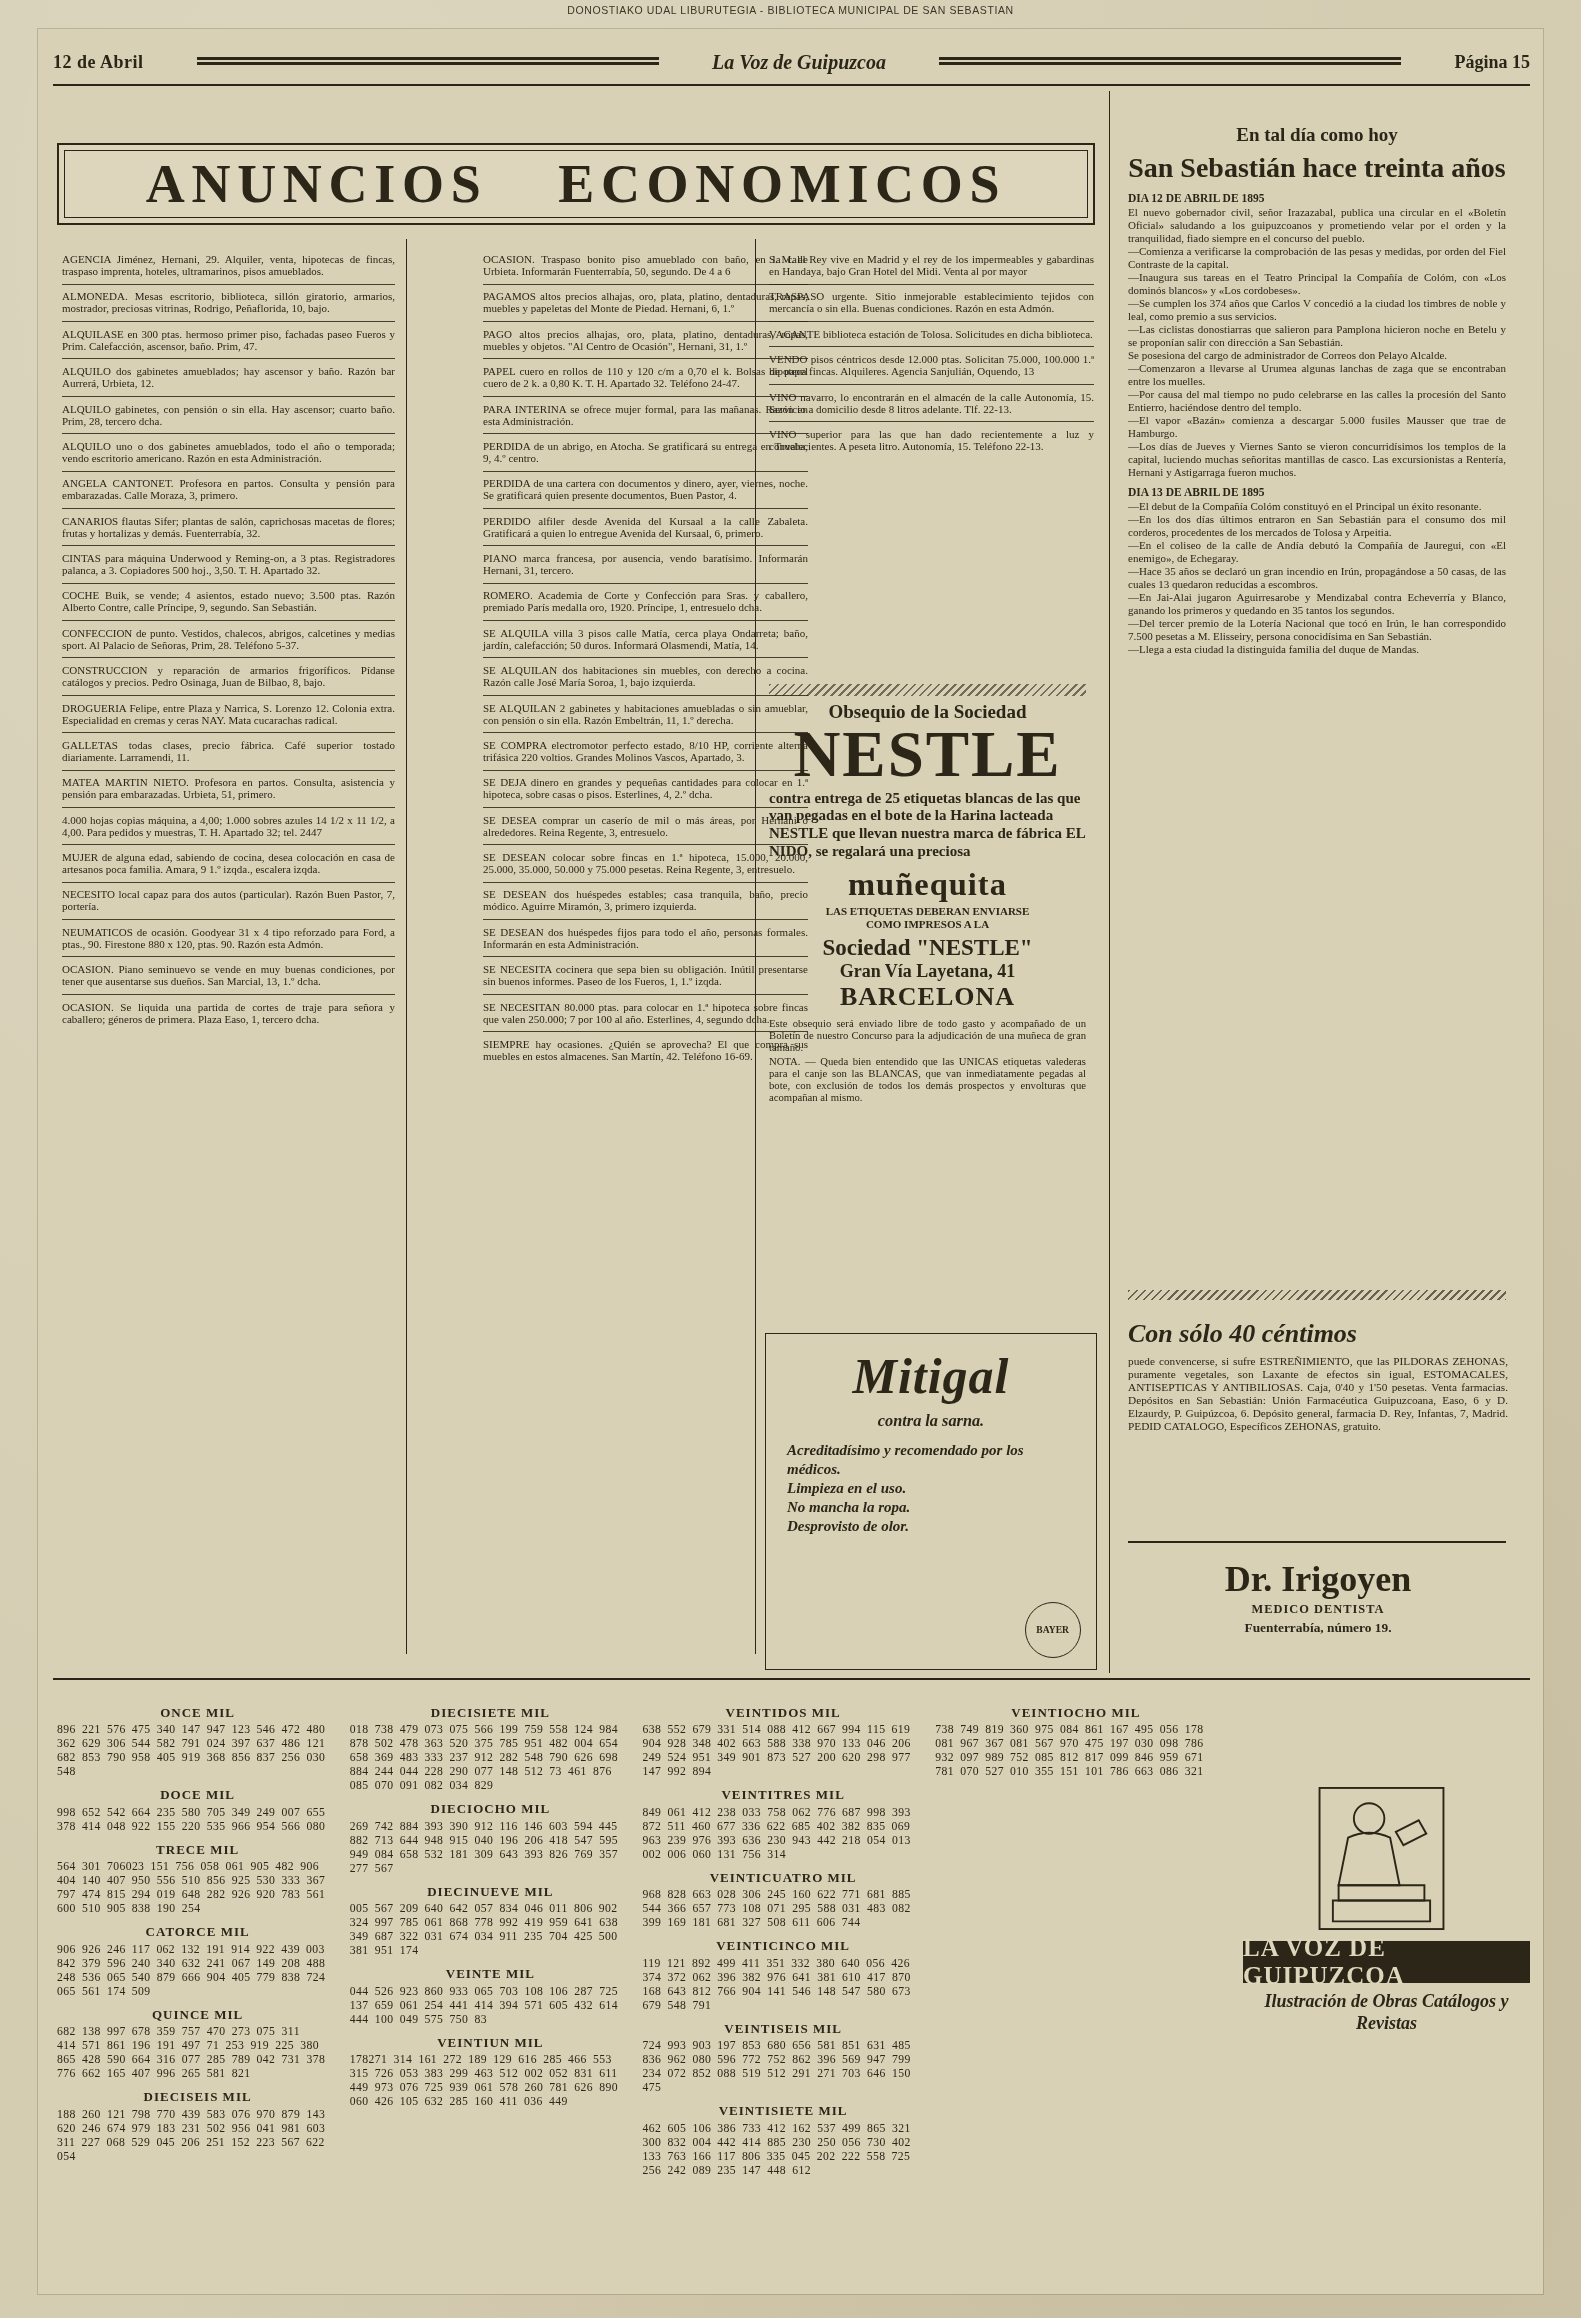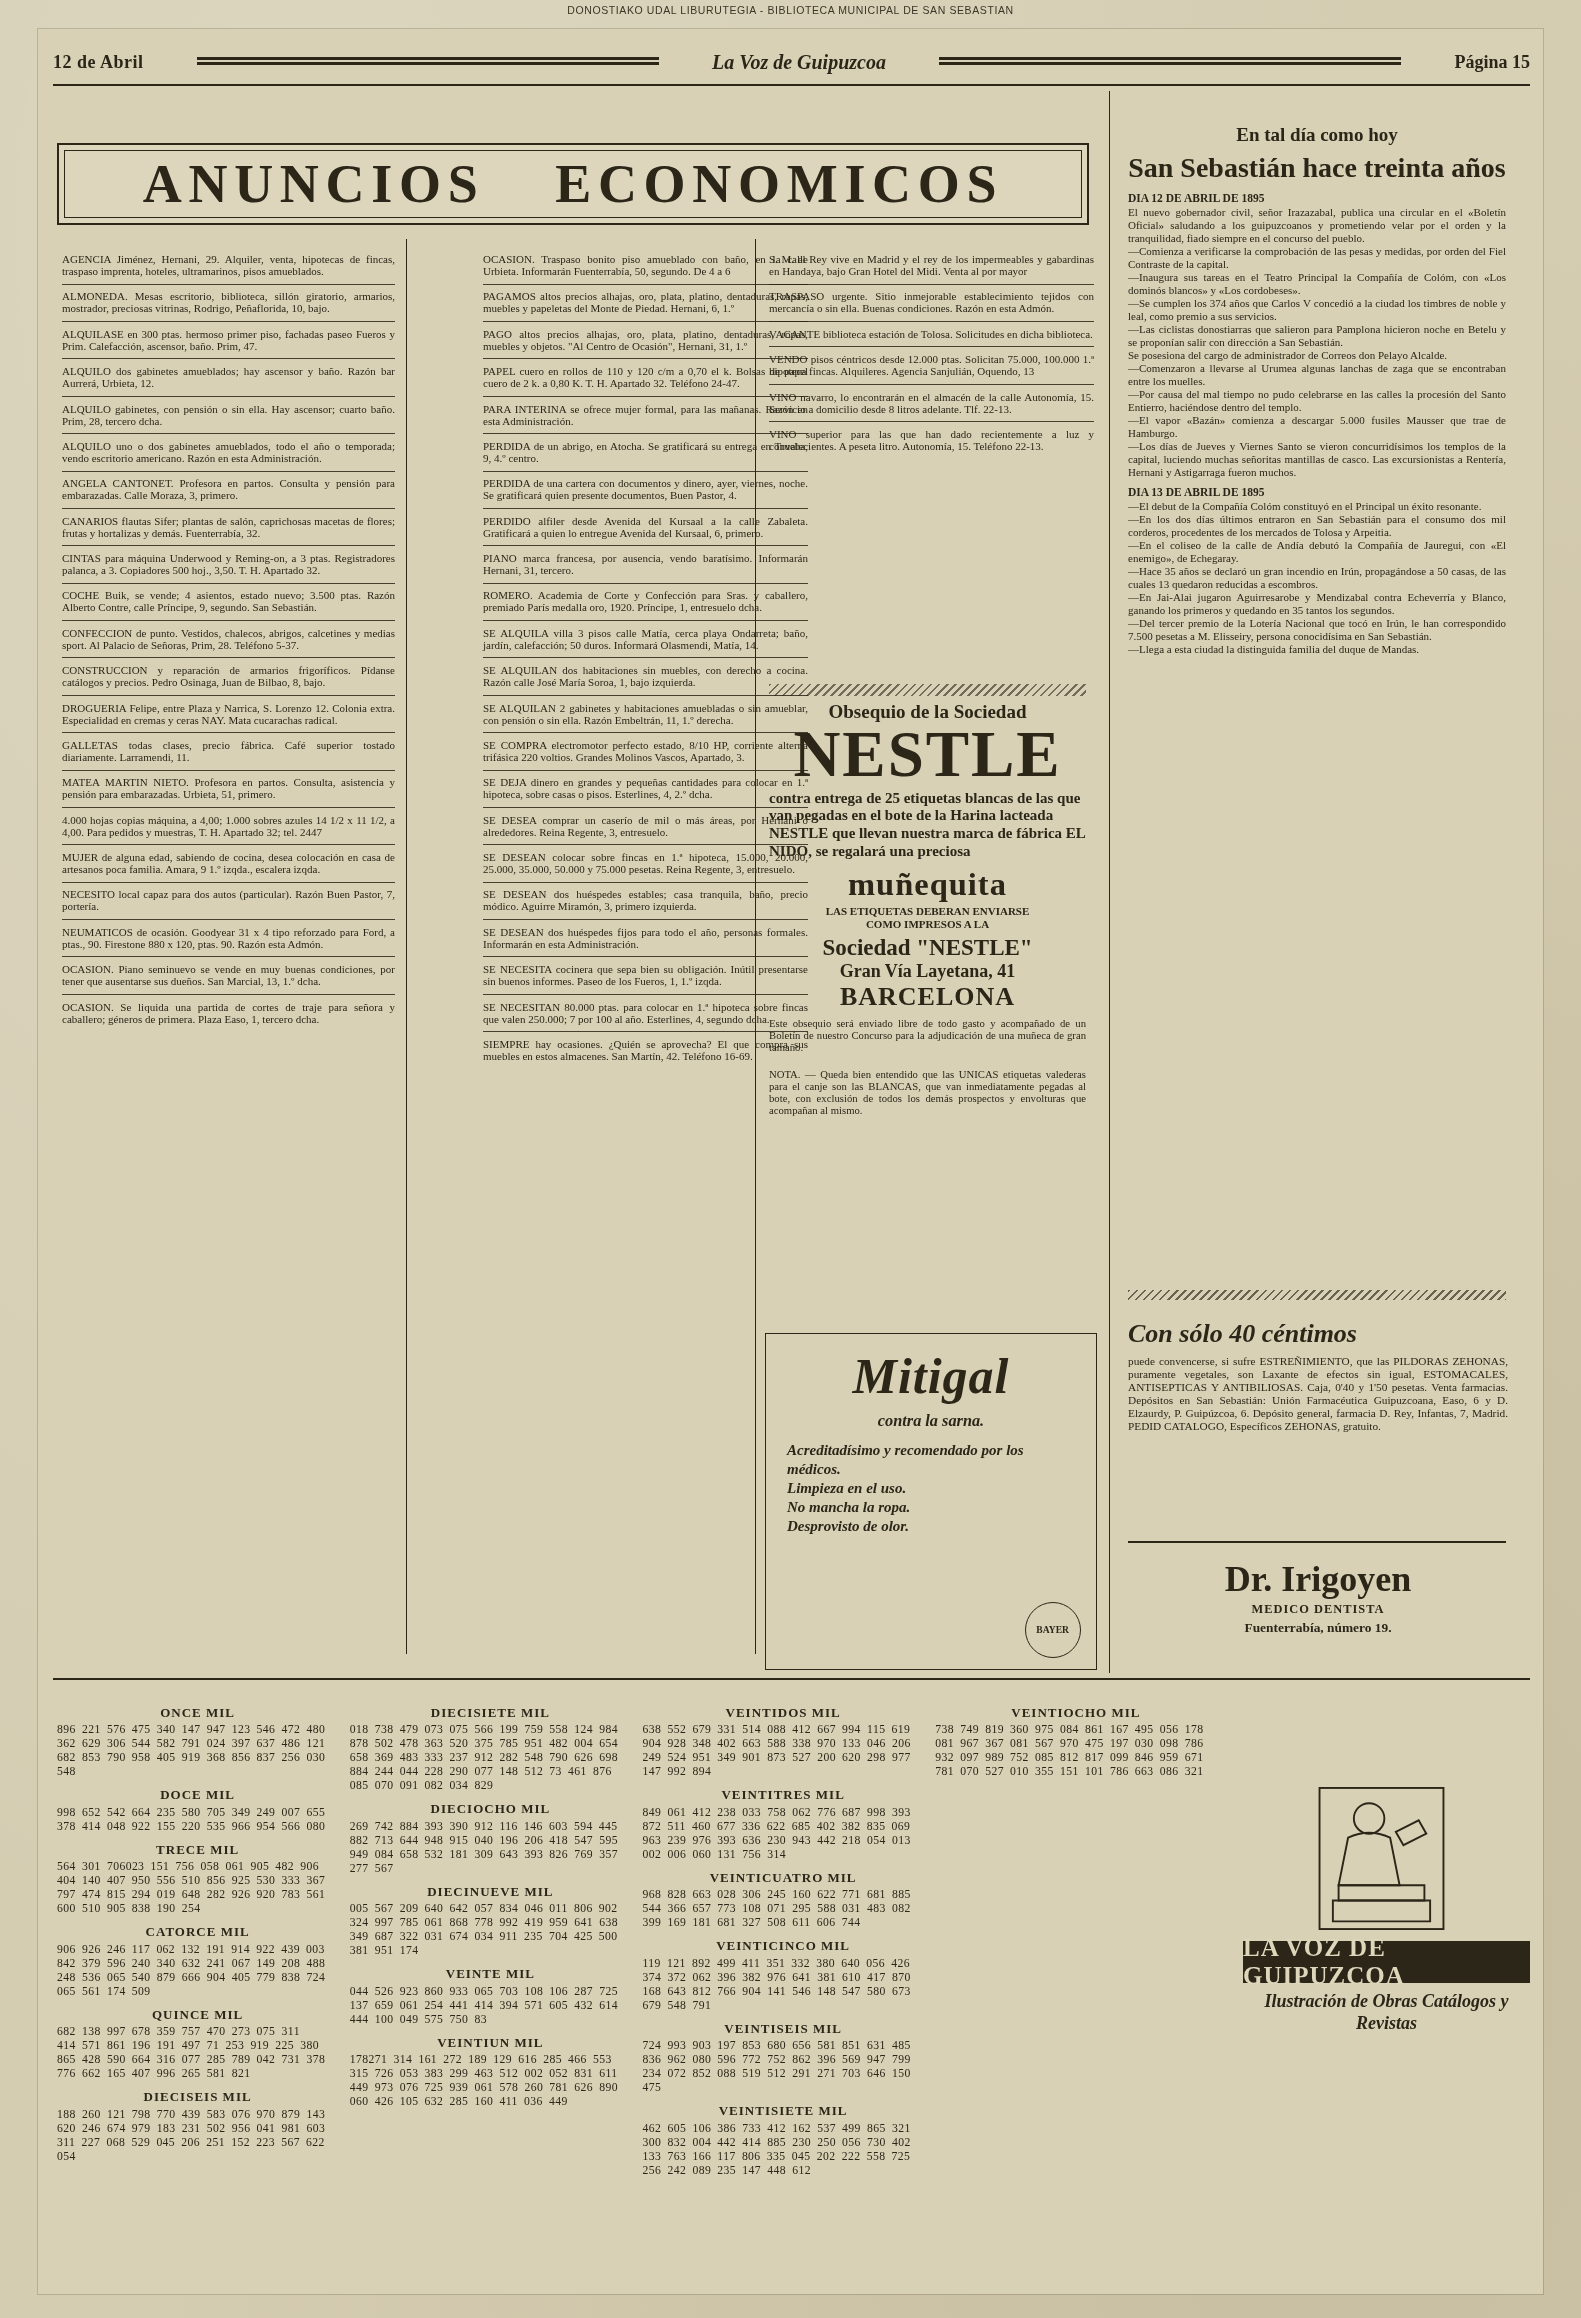--- a/index.html
+++ b/index.html
@@ -13,21 +13,21 @@
   .sheet{position:absolute;left:38px;top:29px;width:1505px;height:2265px;background:#d9d1b6;box-shadow:0 0 0 1px rgba(90,80,50,.25);}
   
   .masthead{position:absolute;left:53px;top:46px;width:1477px;height:32.5px;display:flex;align-items:center;gap:40px;}
   .mh-left{font-family:"Liberation Serif",serif;font-size:18px;font-weight:bold;letter-spacing:0.5px;}
   .rule{flex:1;height:9.6px;margin:0 13.4px;background:repeating-linear-gradient(to bottom,#2b2618 0 2.9px,transparent 2.9px 4.8px,#2b2618 4.8px 7.6px,transparent 7.6px 9.6px);}
   .mh-center{font-family:"Liberation Serif",serif;font-style:italic;font-size:20px;font-weight:bold;white-space:nowrap;}
   .mh-right{font-size:18px;font-weight:bold;white-space:nowrap;}
   .hr-top{position:absolute;left:53px;top:84px;width:1477px;height:1.9px;background:#2b2618;}
   .vline{position:absolute;background:#2b2618;width:1px;}
   
-  .banner{position:absolute;left:57px;top:143px;width:1028px;height:78px;border:2.9px double #2b2618;background:#ddd6bc;}
+  .banner{position:absolute;left:57px;top:143px;width:1028px;height:78px;border:2.9px double #2b2618;background:#ddd6bc;padding-left:6px;}
   .banner-inner{position:absolute;inset:4.8px;border:1px solid #2b2618;display:flex;align-items:center;justify-content:center;}
   .banner-txt{font-family:"Liberation Serif",serif;font-weight:bold;font-size:44px;letter-spacing:6.7px;}
   .banner-txt .big{font-size:54px;}
   
   .col{position:absolute;font-size:11px;line-height:12px;text-align:justify;}
   .ad{margin-bottom:6.7px;}
   .adrule{height:1px;background:#2b2618;margin:4.8px 0 5.7px 0;opacity:.85;}
   
   .nestle{position:absolute;left:769px;top:684px;width:317px;text-align:center;}
   .nestle .wave{height:11.5px;background:repeating-linear-gradient(135deg,#2b2618 0 1.9px,transparent 1.9px 5.7px);opacity:.6;margin-bottom:5.7px;}
@@ -215,21 +215,21 @@
     <h3>Obsequio de la Sociedad</h3>
     <div class="brand">NESTLE</div>
     <p class="lead">contra entrega de 25 etiquetas blancas de las que van pegadas en el bote de la Harina lacteada NESTLE que llevan nuestra marca de fábrica EL NIDO, se regalará una preciosa</p>
     <div class="munie">muñequita</div>
     <div class="small">LAS ETIQUETAS DEBERAN ENVIARSE</div>
     <div class="small">COMO IMPRESOS A LA</div>
     <div class="soc">Sociedad "NESTLE"</div>
     <div class="gv">Gran Vía Layetana, 41</div>
     <div class="bcn">BARCELONA</div>
     <div class="fine">Este obsequio será enviado libre de todo gasto y acompañado de un Boletín de nuestro Concurso para la adjudicación de una muñeca de gran tamaño.</div>
-    <div class="fine" style="margin-top:15px">NOTA. — Queda bien entendido que las UNICAS etiquetas valederas para el canje son las BLANCAS, que van inmediatamente pegadas al bote, con exclusión de todos los demás prospectos y envolturas que acompañan al mismo.</div>
+    <div class="fine" style="margin-top:2px">NOTA. — Queda bien entendido que las UNICAS etiquetas valederas para el canje son las BLANCAS, que van inmediatamente pegadas al bote, con exclusión de todos los demás prospectos y envolturas que acompañan al mismo.</div>
   </div>
 
   <div class="mitigal">
     <div class="title">Mitigal</div>
     <div class="sub">contra la sarna.</div>
     <div class="lines" style="white-space:pre-line">Acreditadísimo y recomendado por los médicos.
 Limpieza en el uso.
 No mancha la ropa.
 Desprovisto de olor.</div>
     <div class="bayer">BAYER</div>

